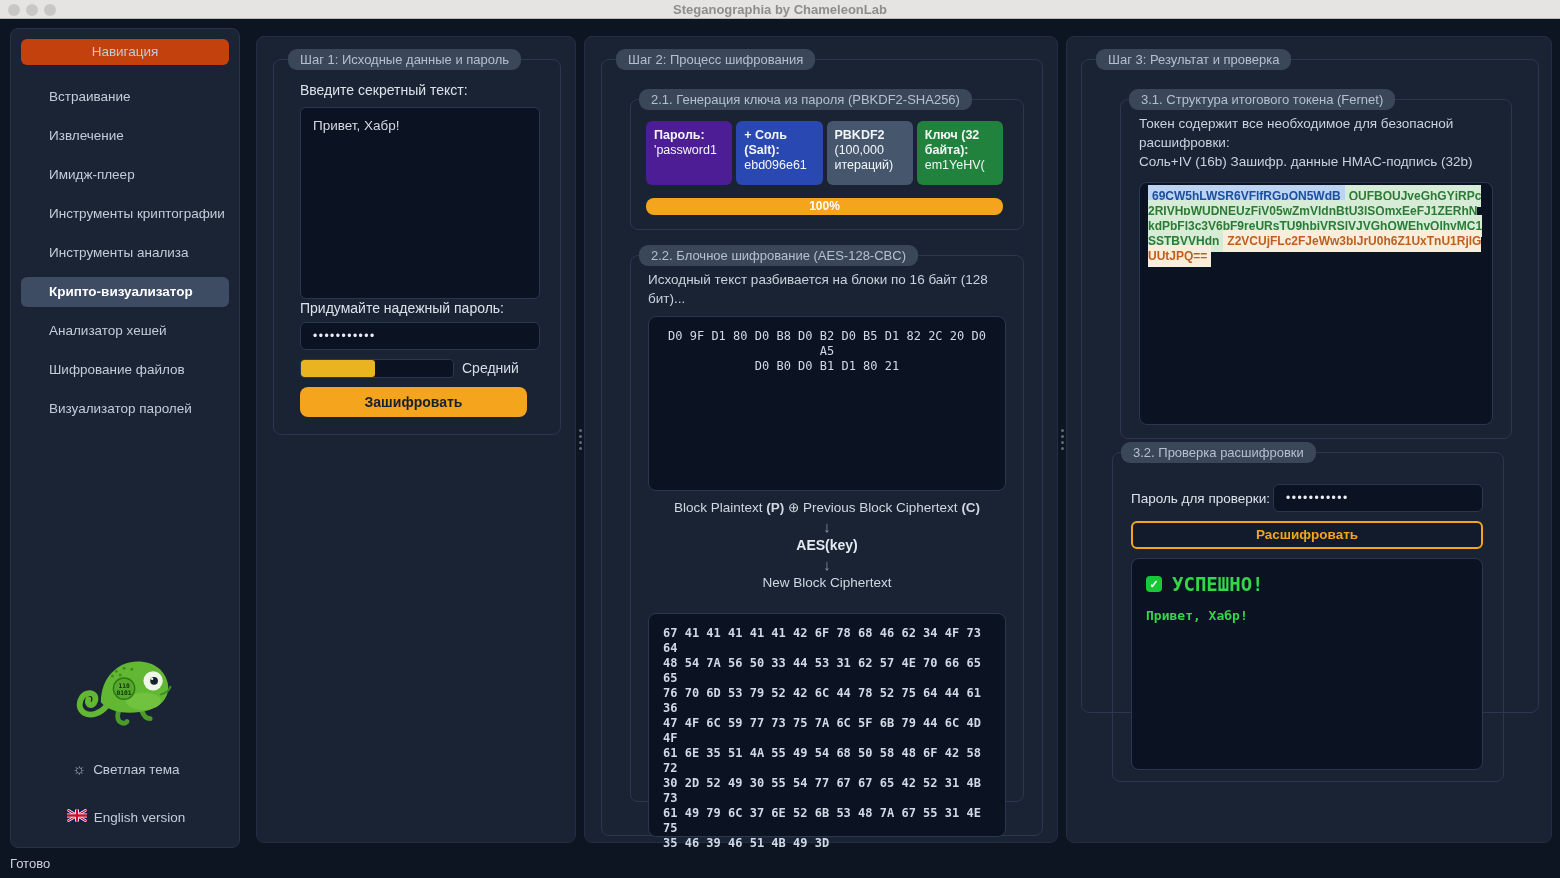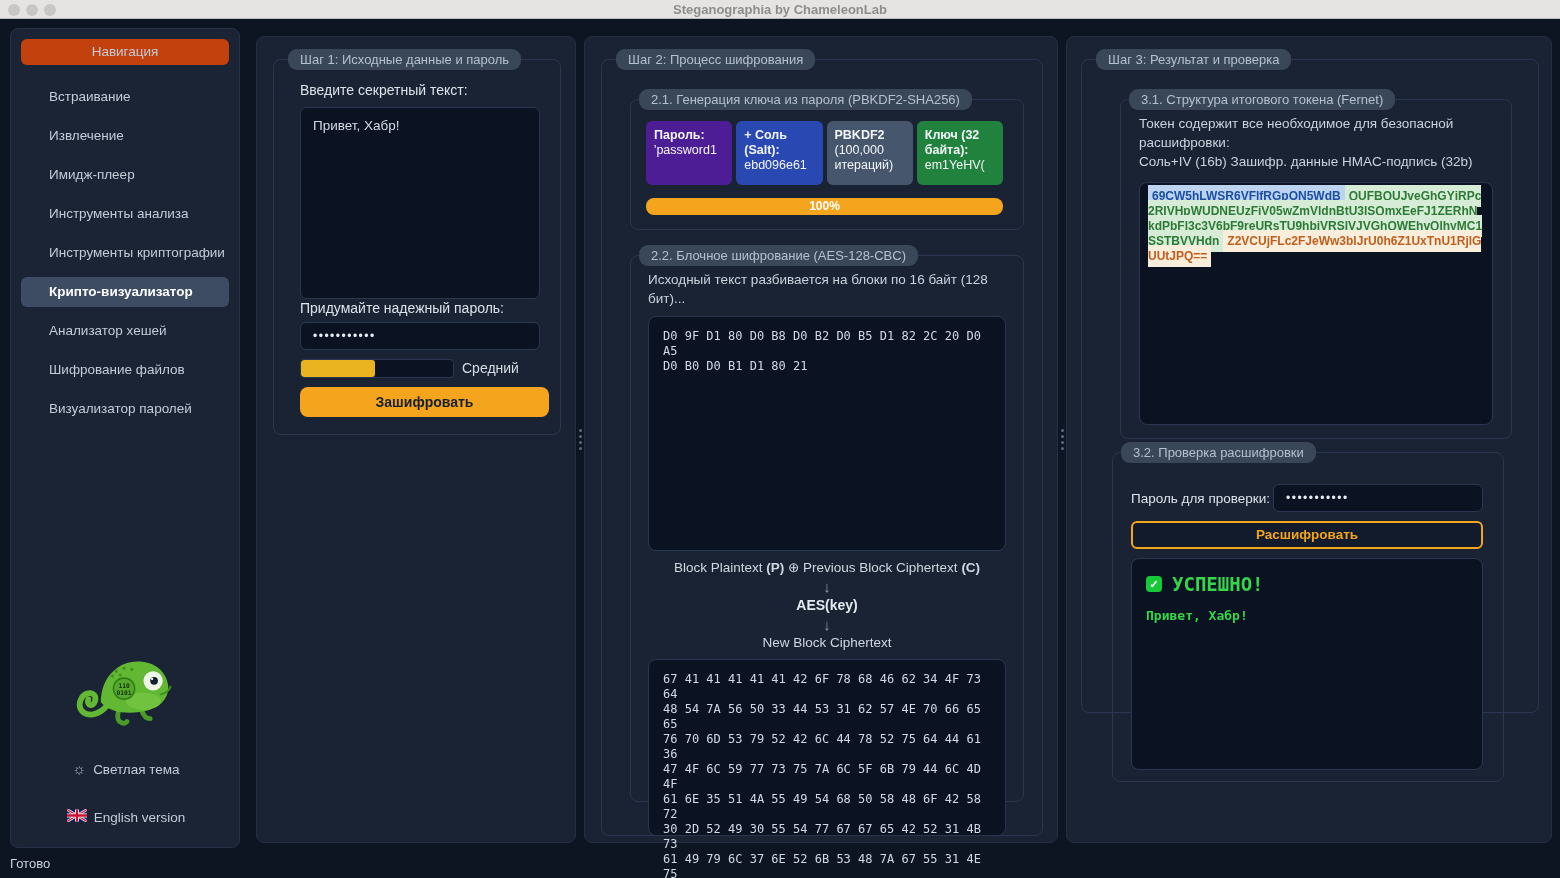--- a/index.html
+++ b/index.html
@@ -64,43 +64,43 @@
     background:#0b1322; border:1px solid #2b3750; border-radius:6px; padding:10px 12px;
     font-size:13.5px; color:#d3dae3; }
   .pwd-label { position:absolute; left:26px; top:240px; }
   .pwd-input { position:absolute; left:26px; top:262px; width:240px; height:28px;
     background:#0b1322; border:1px solid #2b3750; border-radius:6px; padding:0 12px;
     line-height:26px; font-size:12px; letter-spacing:1.5px; color:#e9eef4; }
   .strength-track { position:absolute; left:26px; top:299px; width:154px; height:19px;
     background:#0b1322; border:1px solid #2b3750; border-radius:4px; overflow:hidden; }
   .strength-fill { height:100%; border-radius:3px; }
   .strength-label { position:absolute; left:188px; top:300px; font-size:14px; color:#d6dde6; }
-  .encrypt-btn { position:absolute; left:26px; top:327px; width:249px; height:30px;
+  .encrypt-btn { position:absolute; left:26px; top:327px; width:227px; height:30px;
     border:none; border-radius:8px; font-size:14px; font-weight:bold; color:#17202e;
     text-align:center; line-height:30px; cursor:pointer; }
 
   
   .kdf-group { left:28px; top:39px; width:394px; height:131px; }
   .blocks-row { position:absolute; left:15px; top:21px; width:357px; height:64px;
     display:flex; gap:4px; }
   .kblock { flex:1; border-radius:6px; padding:7px 8px; overflow:hidden;
     font-size:12.5px; line-height:15px; color:#f3f6f9; }
   .kblock b { display:inline; }
   .kdf-progress { position:absolute; left:15px; top:98px; width:357px; height:17px;
     border-radius:8px; text-align:center; line-height:17px; font-size:12px;
     font-weight:bold; color:#ffffff; }
 
   .cipher-group { left:28px; top:195px; width:394px; height:547px;
     padding:14px 17px 0 17px; }
   .desc { font-size:13.5px; line-height:19px; color:#c9d2dd; }
   .hexbox { background:#0b1322; border:1px solid #2b3750; border-radius:8px;
     padding:12px 14px; font-family:"DejaVu Sans Mono", monospace; font-size:12px;
     line-height:15px; color:#d0d9e6; white-space:pre-line; }
-  .hexbox1 { margin-top:8px; height:235px; }
-  .hexbox2 { margin-top:6px; height:177px; }
+  .hexbox1 { margin-top:8px; height:175px;text-align:center; }
+  .hexbox2 { margin-top:20px; height:224px;font-weight:bold; }
   .flowline { margin-top:8px; text-align:center; font-size:13.5px; color:#cfd7e1; height:18px; }
   .arrow { text-align:center; font-size:15px; color:#8c99ab; height:20px; line-height:20px; }
   .aes { text-align:center; font-size:14px; font-weight:bold; color:#e4eaf1; height:18px; }
   .newblock { text-align:center; font-size:13.5px; color:#cfd7e1; height:18px; }
 
   
   .token-group { left:30px; top:39px; width:392px; height:340px; padding:14px 18px 0 18px;margin-left:8px; }
   .token-box { margin-top:11px; height:243px; background:#0b1322; border:1px solid #2b3750;
     border-radius:8px; padding:6px 8px; font-size:12px; font-weight:bold; line-height:15px;
     word-break:break-all; font-family:"Liberation Sans", sans-serif; }
@@ -133,22 +133,22 @@
   <span class="traffic t-zoom"></span>
   <div class="win-title">Steganographia by ChameleonLab</div>
 </div>
 
 <div class="sidebar">
   <div class="nav-header">Навигация</div>
   <div class="nav-list">
     <div class="nav-item">Встраивание</div>
     <div class="nav-item">Извлечение</div>
     <div class="nav-item">Имидж-плеер</div>
+    <div class="nav-item">Инструменты криптографии</div>
     <div class="nav-item">Инструменты анализа</div>
-    <div class="nav-item">Инструменты криптографии</div>
     <div class="nav-item active">Крипто-визуализатор</div>
     <div class="nav-item">Анализатор хешей</div>
     <div class="nav-item">Шифрование файлов</div>
     <div class="nav-item">Визуализатор паролей</div>
   </div>
 
   <div class="logo-wrap">
     <svg width="118" height="92" viewBox="0 0 120 95">
       <path d="M40,62 C26,78 8,70 13,56 C17,45 31,47 28,57 C26,63 19,62 21,55" stroke="#62b832" stroke-width="6" fill="none" stroke-linecap="round"></path>
       <path d="M52,68 q-2,9 3,11 q5,2 6,-1" stroke="#4a9c27" stroke-width="5" fill="none" stroke-linecap="round"></path>

